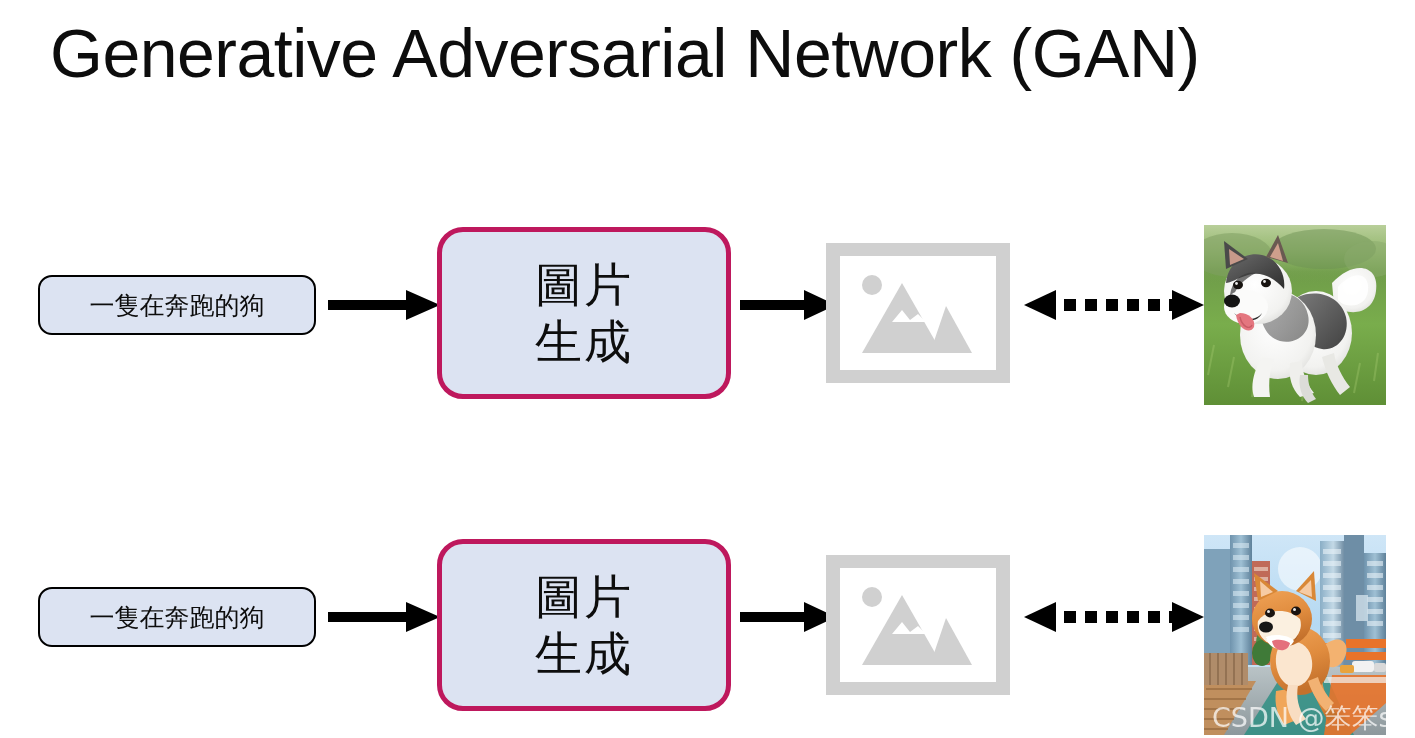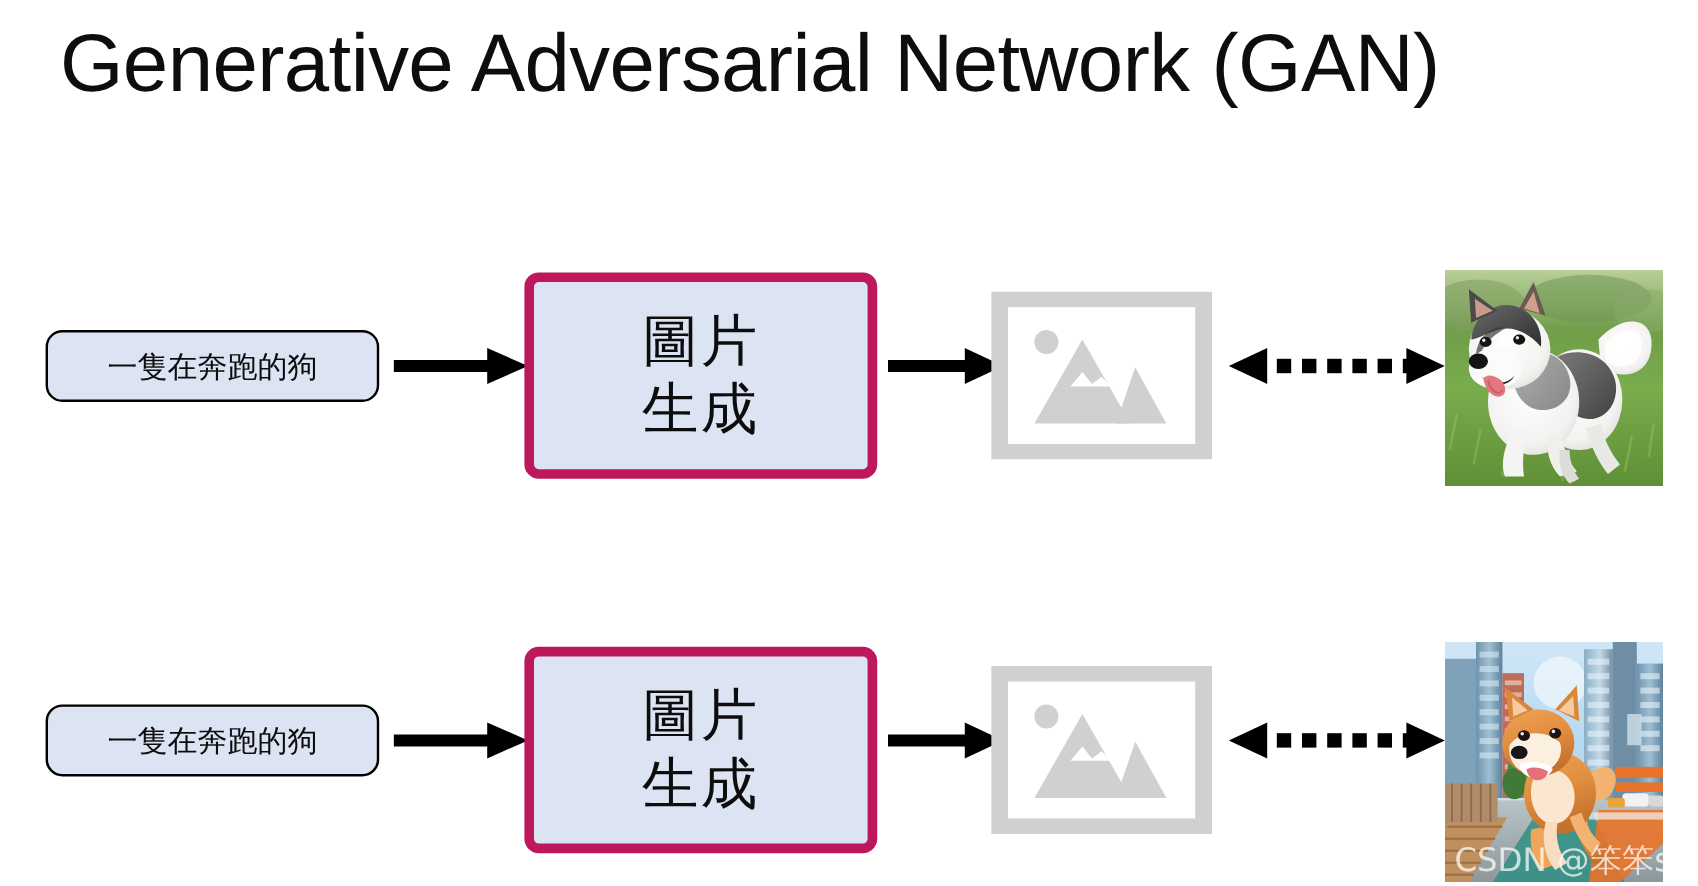--- a/index.html
+++ b/index.html
@@ -78,22 +78,22 @@
 
   
   .model-box {
     position: absolute;
     left: 437px;
     top: 14px;
     width: 294px;
     height: 172px;
     box-sizing: border-box;
     background: #dce3f2;
-    border: 8px solid #be185d;
-    border-radius: 12px;
+    border: 5px solid #be185d;
+    border-radius: 26px;
     display: flex;
     flex-direction: column;
     align-items: center;
     justify-content: center;
   }
   .model-line {
     font-family: "DejaVu Sans", "Liberation Sans", sans-serif;
     font-size: 47px;
     line-height: 1.22;
     letter-spacing: 2px;

